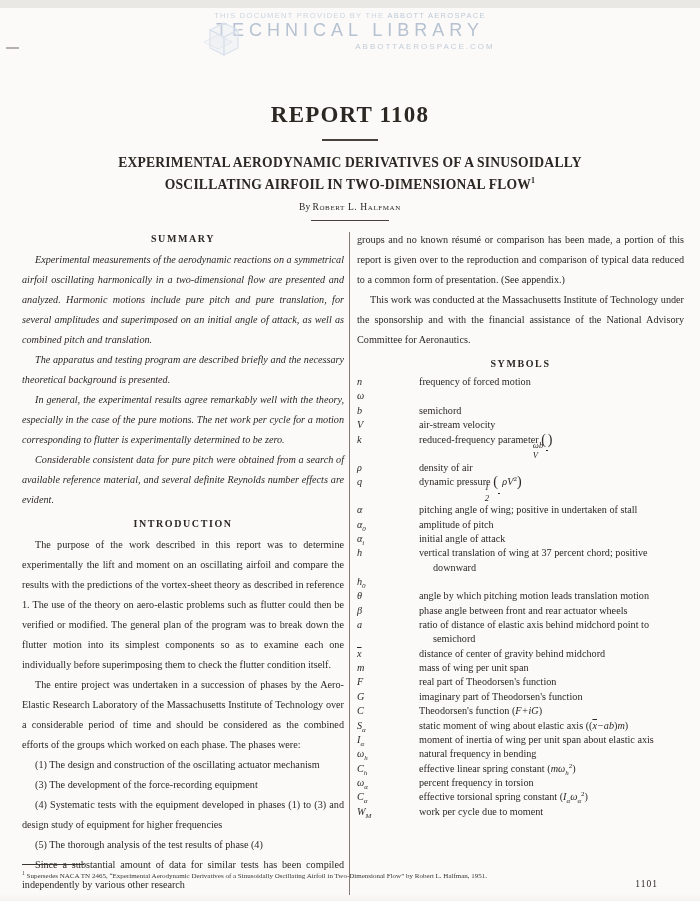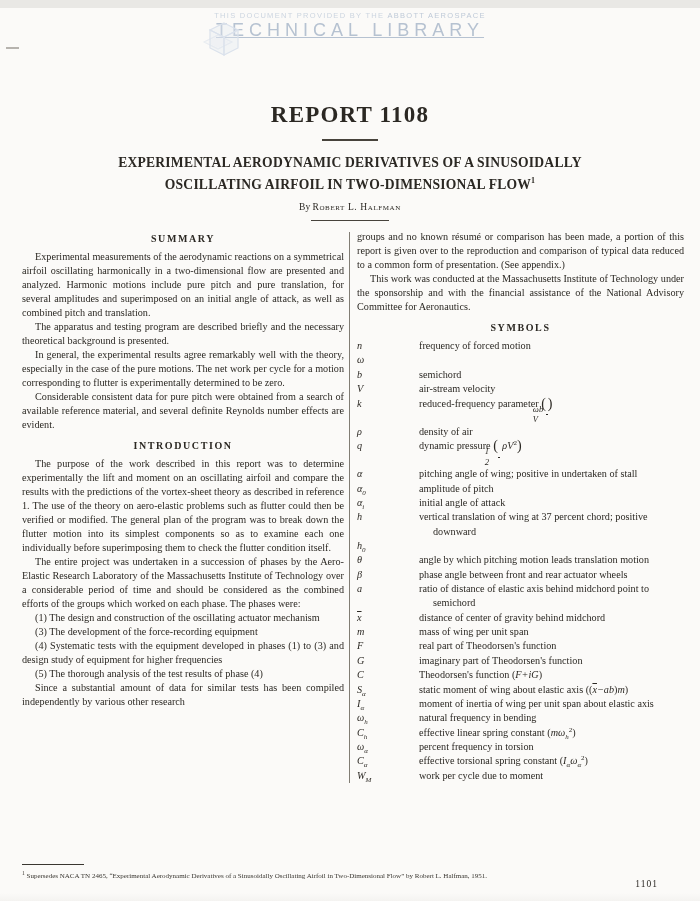--- a/index.html
+++ b/index.html
@@ -14,21 +14,21 @@
     content:''; position:absolute; left:0; right:0; bottom:0; height:16px;
     background:linear-gradient(to bottom, rgba(120,118,110,0) 0%, rgba(120,118,110,0.10) 100%);
     pointer-events:none;
   }
 
   
   .watermark { position:absolute; top:3px; left:0; width:100%; text-align:center;
     font-family:"Liberation Sans",sans-serif; user-select:none; }
   .wm-line1 { font-size:7.5px; letter-spacing:1.3px; color:#ccd5e0; }
   .wm-provider { color:#bfcad8; }
-  .wm-line2 { font-size:18px; letter-spacing:5px; color:#b6c2d1; margin-top:0;text-decoration:underline; }
+  .wm-line2 { font-size:18px; letter-spacing:5px; color:#b6c2d1; margin-top:0; }
   .wm-line3 { font-size:8px; letter-spacing:2px; color:#c2ccd8; margin-left:150px; margin-top:1px; }
   .wm-cube { position:absolute; left:198px; top:6px; }
 
   .stray-dash { position:absolute; left:6px; top:39px; width:13px; height:2px;
     background:#908e86; opacity:.65; }
 
   
   .report-no { margin:94px 0 0; text-align:center; font-size:23px; font-weight:bold;
     letter-spacing:1.2px; }
   .rule { background:#47433c; margin:0 auto; }
@@ -39,23 +39,23 @@
   .title-sup { font-size:8px; }
   .byline { margin-top:9px; text-align:center; font-size:9.5px; }
   .byline .author { font-variant:small-caps; letter-spacing:0.6px; }
 
   
   .columns { display:flex; margin:9px 16px 0 22px; }
   .col-left { width:322px; flex:0 0 322px; }
   .col-divider { width:1px; background:#817d74; margin:2px 7px 0 5px; }
   .col-right { flex:1; }
 
-  p { margin:0; text-indent:13px; text-align:justify; font-size:10.2px; line-height:14px; }
+  p { margin:0; text-indent:13px; text-align:justify; font-size:10.2px; line-height:20px; }
   .no-indent { text-indent:0; }
-  .italic-block p { }
+  .italic-block p { font-style:italic; }
 
   .colhead { text-align:center; font-size:10px; font-weight:bold; letter-spacing:1.6px;
     margin:3px 0 6px; }
   .colhead.spaced { margin-top:8px; }
 
   
   .sym-row { display:flex; font-size:10.2px; line-height:14.35px; }
   .sym-col { flex:0 0 62px; font-style:italic; }
   .sym-desc { flex:1; padding-left:14px; text-indent:-14px; text-align:left; }
   .it { font-style:italic; }
@@ -86,20 +86,21 @@
         <polygon points="12,13 26,20 26,38 12,31"></polygon>
         <polygon points="40,13 26,20 26,38 40,31"></polygon>
         <polygon points="20,18 34,25 20,32 6,25" opacity="0.55"></polygon>
       </g>
     </svg>
     <div class="wm-line1">
       <span>THIS DOCUMENT PROVIDED BY THE</span>
       <span class="wm-provider">ABBOTT AEROSPACE</span>
     </div>
     <div class="wm-line2">TECHNICAL LIBRARY</div>
+    <div class="wm-line3">ABBOTTAEROSPACE.COM</div>
   </div>
 
   <div class="stray-dash"></div>
 
   <header>
     <h1 class="report-no">REPORT 1108</h1>
     <div class="rule rule-sm"></div>
     <h2 class="main-title">
       <span>EXPERIMENTAL AERODYNAMIC DERIVATIVES OF A SINUSOIDALLY</span><br>
       <span>OSCILLATING AIRFOIL IN TWO-DIMENSIONAL FLOW</span><sup class="title-sup">1</sup>

